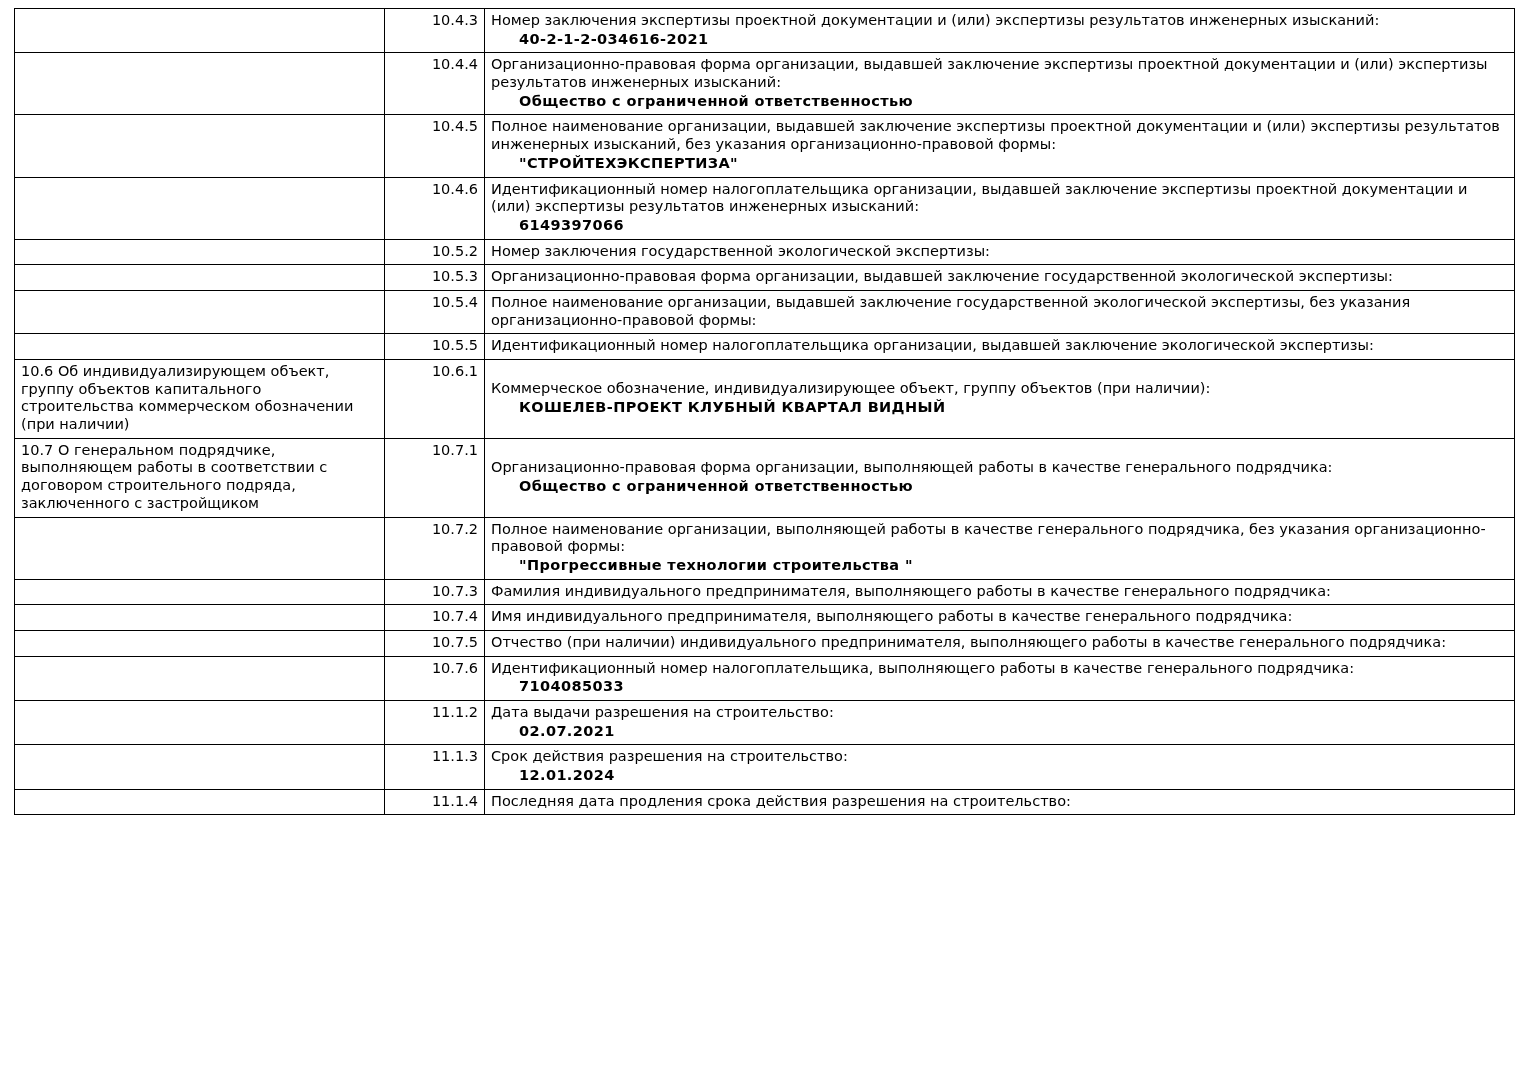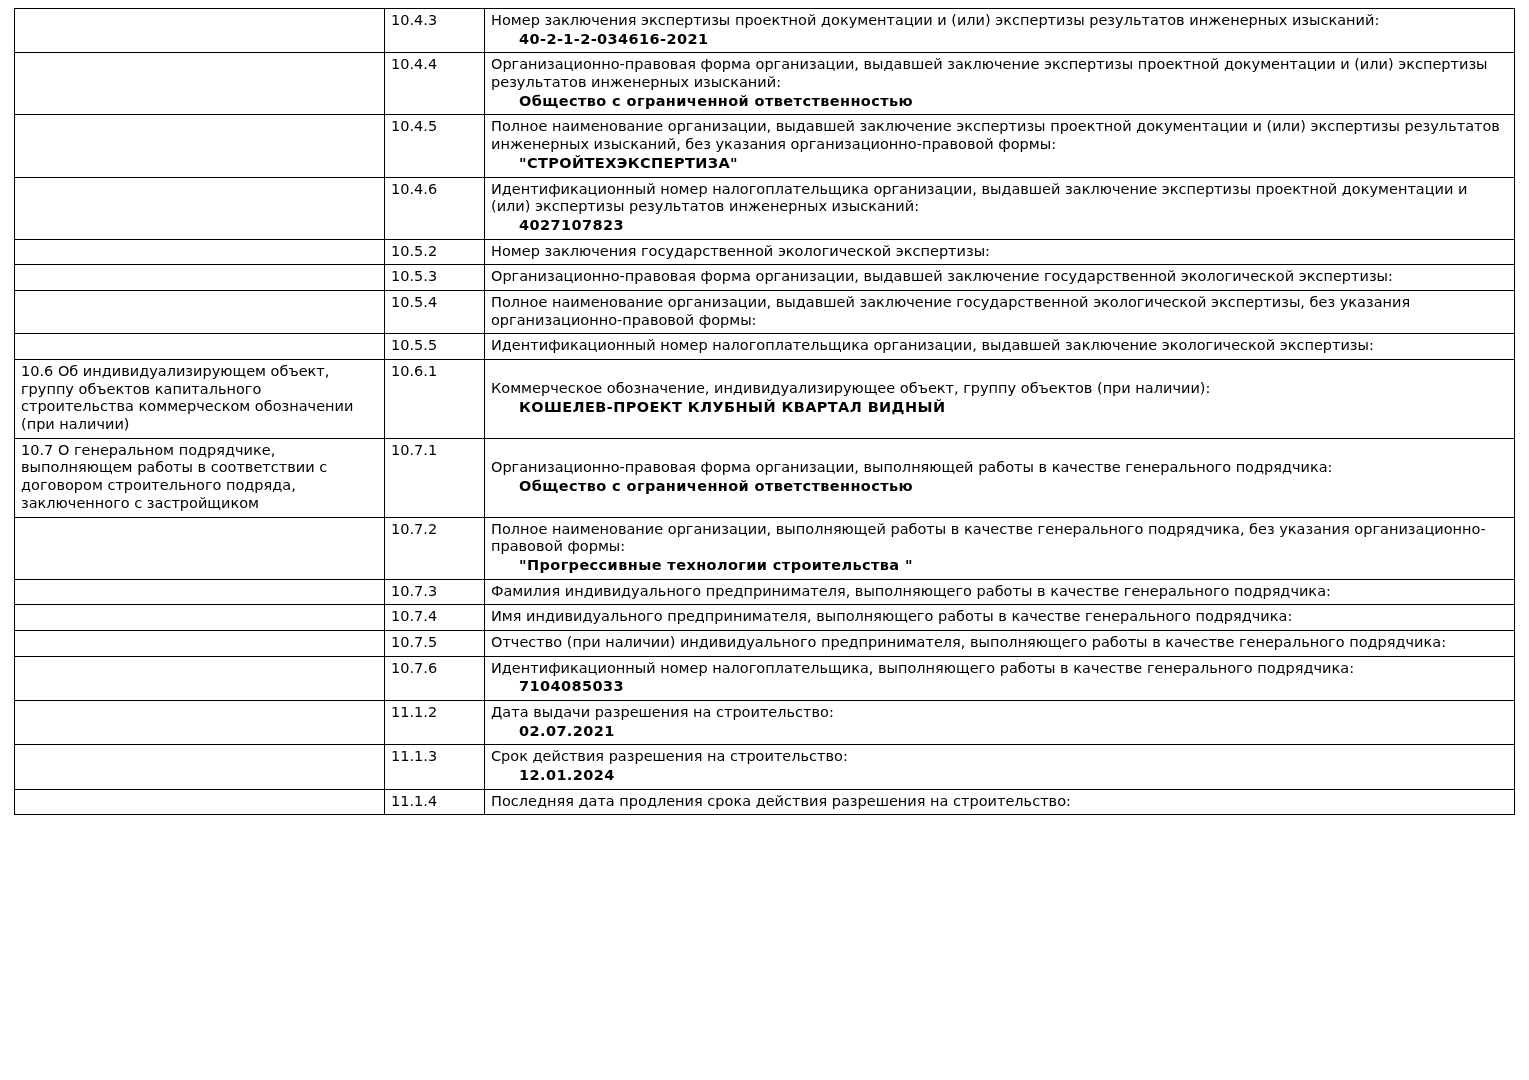--- a/index.html
+++ b/index.html
@@ -35,21 +35,21 @@
   }
   col.c1 { width: 370px; }
   col.c2 { width: 100px; }
   col.c3 { width: 1030px; }
 
   td.sec {
     vertical-align: top;
   }
   td.num {
     vertical-align: middle;
-    text-align: left;
+    text-align: right;
     padding-left: 10px;
   }
   td.body {
     vertical-align: top;
   }
   td.body.mid {
     vertical-align: middle;
   }
   .val {
     font-weight: bold;
@@ -104,21 +104,21 @@
           <span class="lbl">Полное наименование организации, выдавшей заключение экспертизы проектной документации и (или) экспертизы результатов инженерных изысканий, без указания организационно-правовой формы:</span>
           <span class="val">"СТРОЙТЕХЭКСПЕРТИЗА"</span>
         </td>
       </tr>
 
       <tr>
         <td class="sec"></td>
         <td class="num">10.4.6</td>
         <td class="body">
           <span class="lbl">Идентификационный номер налогоплательщика организации, выдавшей заключение экспертизы проектной документации и (или) экспертизы результатов инженерных изысканий:</span>
-          <span class="val">4027107823</span>
+          <span class="val">6149397066</span>
         </td>
       </tr>
 
 
       <tr>
         <td class="sec"></td>
         <td class="num">10.5.2</td>
         <td class="body mid">
           <span class="lbl">Номер заключения государственной экологической экспертизы:</span>
         </td>

